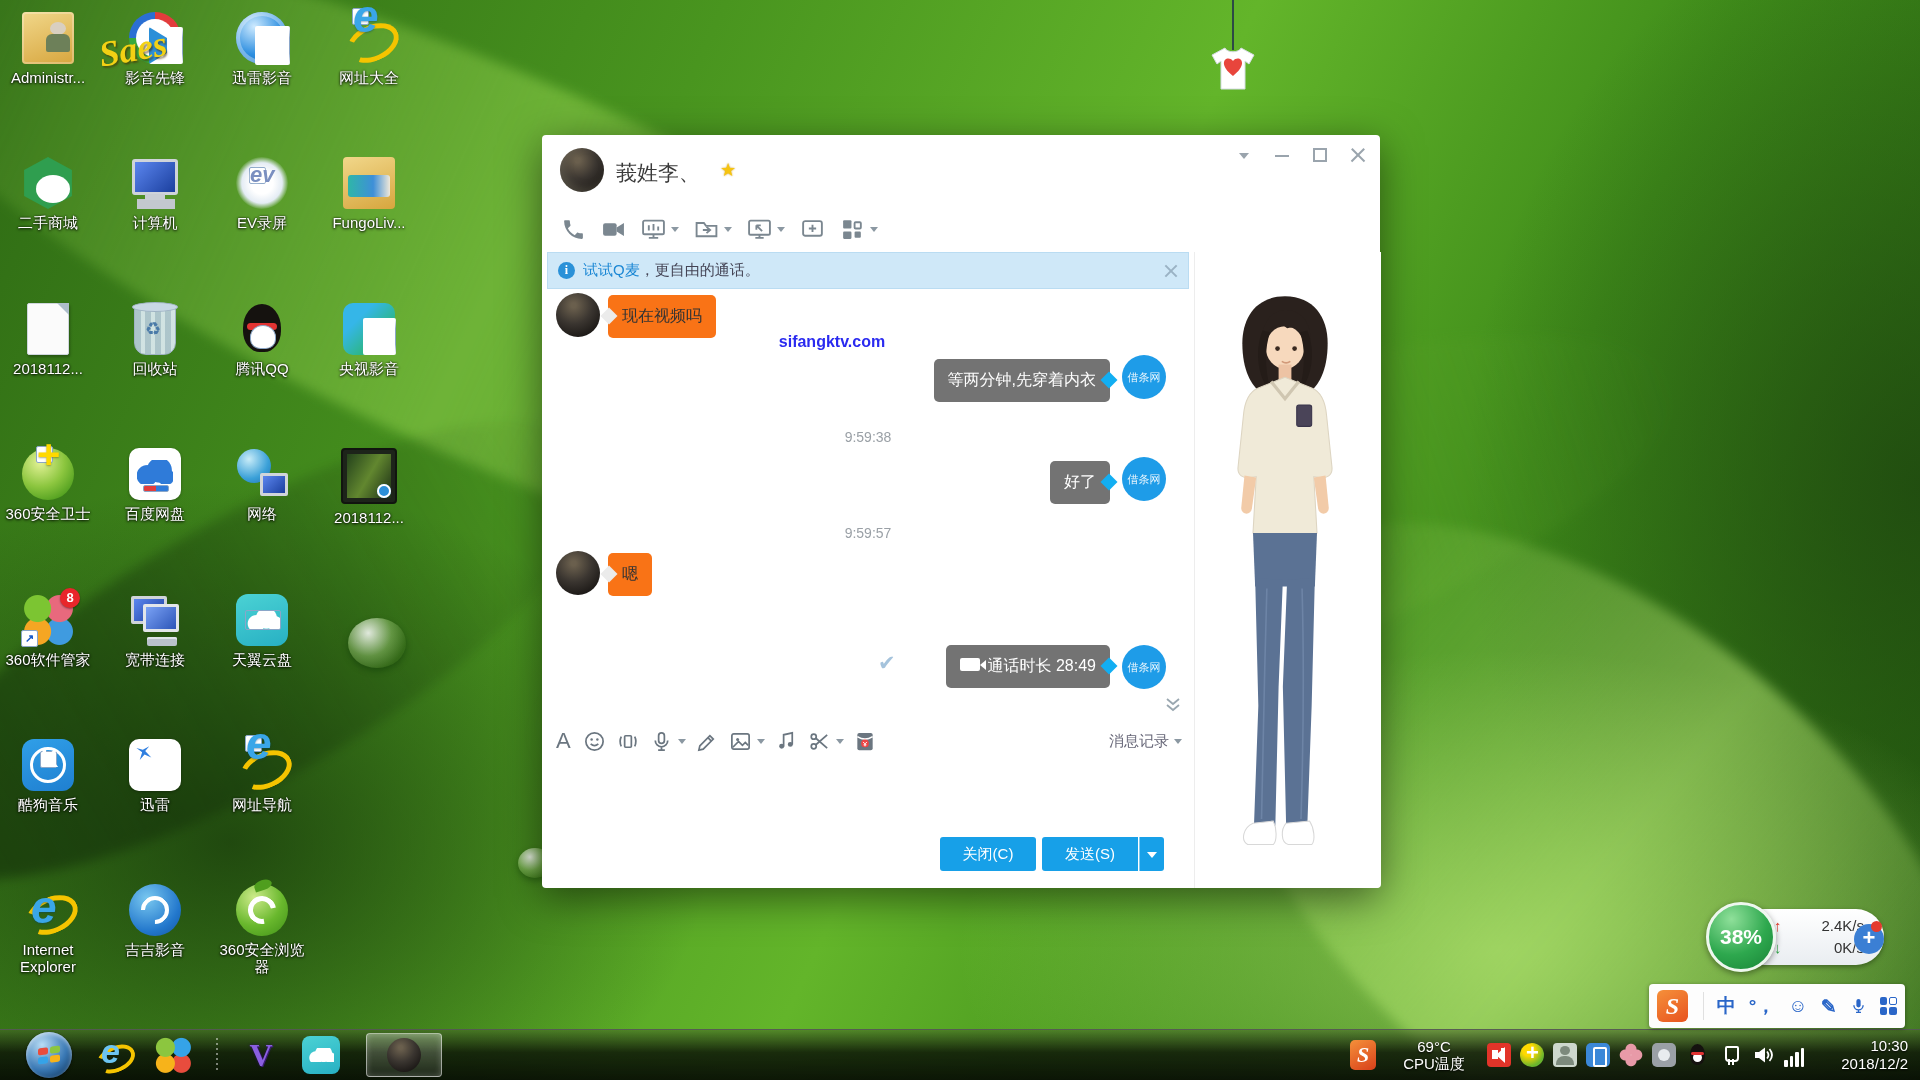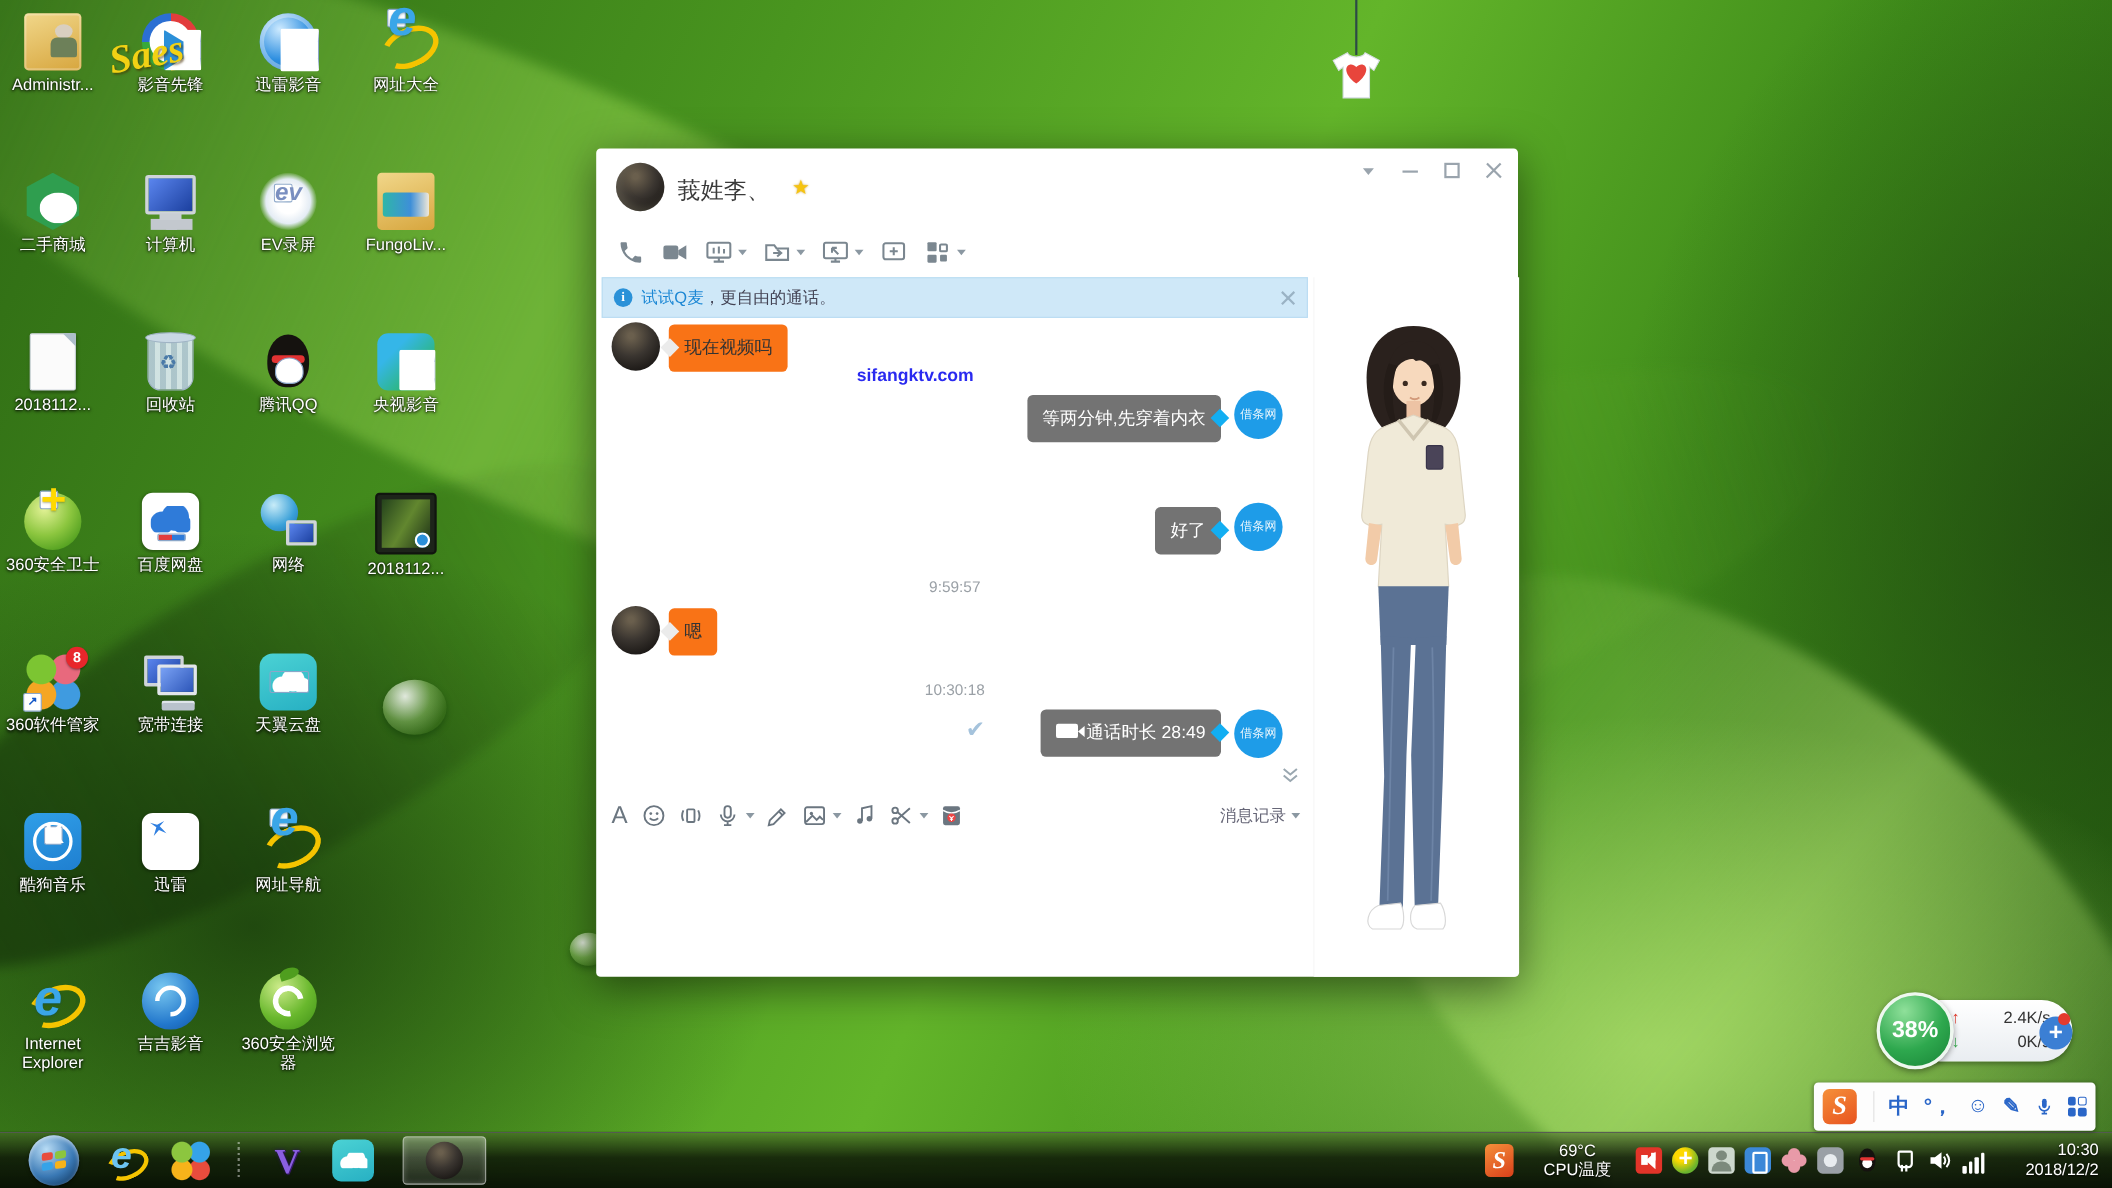--- a/index.html
+++ b/index.html
@@ -556,30 +556,30 @@
 
   <div class="chatarea">
     <div class="msg-avatar" style="left:14px;top:4px"></div>
     <div class="bubble in" style="left:66px;top:6px">现在视频吗</div>
 
     <div class="wm">sifangktv.com</div>
 
     <div class="bubble out" style="right:84px;top:70px">等两分钟,先穿着内衣</div>
     <div class="self-avatar" style="top:66px">借条网</div>
 
+    <div class="ts" style="top:140px">9:59:38</div>
 
     <div class="bubble out" style="right:84px;top:172px">好了</div>
     <div class="self-avatar" style="top:168px">借条网</div>
 
     <div class="ts" style="top:236px">9:59:57</div>
 
     <div class="msg-avatar" style="left:14px;top:262px"></div>
     <div class="bubble in" style="left:66px;top:264px">嗯</div>
 
-    <div class="ts" style="top:330px">10:30:18</div>
 
     <div class="callcheck"></div>
     <div class="bubble out" style="right:84px;top:356px">
       <span class="camglyph"></span><span>通话时长 28:49</span>
     </div>
     <div class="self-avatar" style="top:356px">借条网</div>
 
     <div class="scrolldown">
       <svg width="18" height="16" viewBox="0 0 18 16">
           <path d="M3 2l6 5 6-5M3 8l6 5 6-5" fill="none" stroke="#9aa7b0" stroke-width="1.8"></path>
@@ -674,20 +674,25 @@
         </svg>
     </span>
     <span class="history">
       <span>消息记录</span>
       <span class="caret"></span>
     </span>
   </div>
 
   <div class="inputbox"></div>
 
+  <div class="btnrow">
+    <div class="btn btn-close">关闭(C)</div>
+    <div class="btn btn-send">发送(S)</div>
+    <div class="btn-send-dd"></div>
+  </div>
 </div>
 
 <div class="ballwrap">
   <div class="pill">
     <div class="speed sp-up"><span class="arr"></span><span>2.4K/s</span></div>
     <div class="speed sp-down"><span class="arr"></span><span>0K/s</span></div>
   </div>
   <div class="ball">38%</div>
   <div class="plusbtn">
       <span class="reddot"></span>

